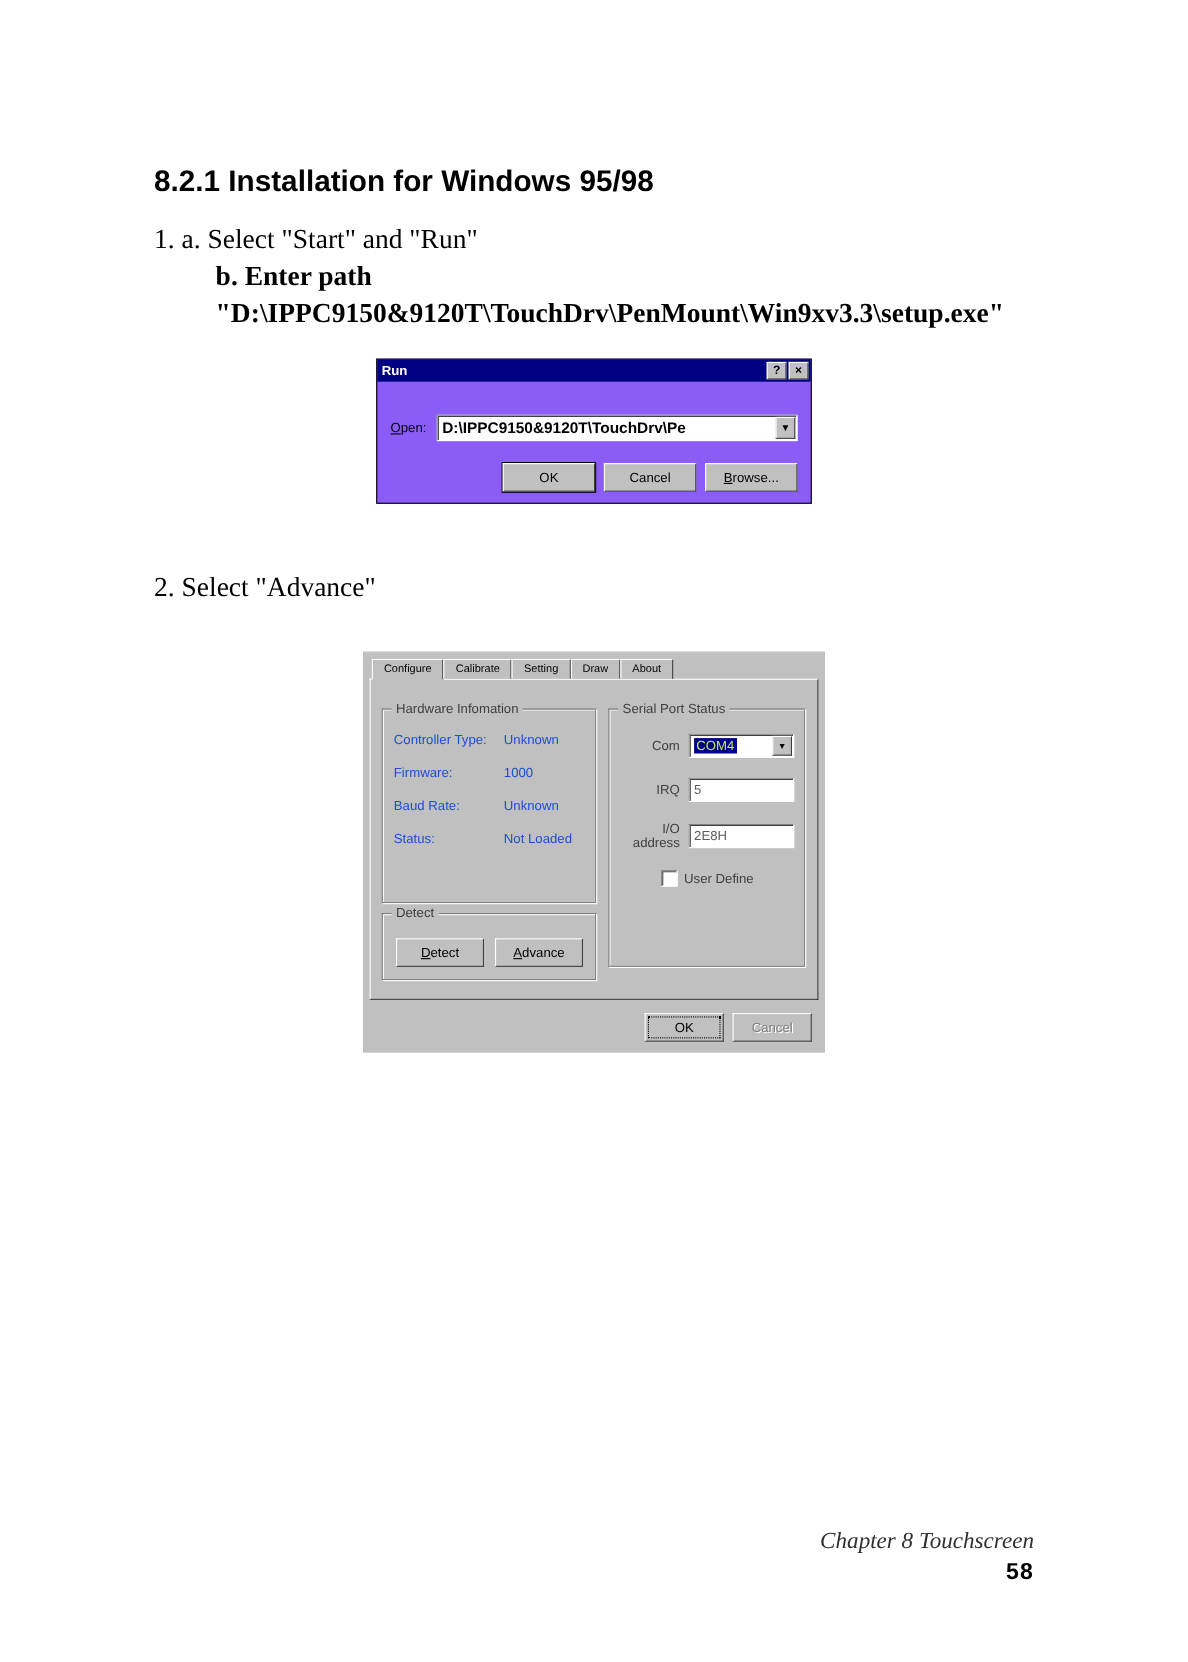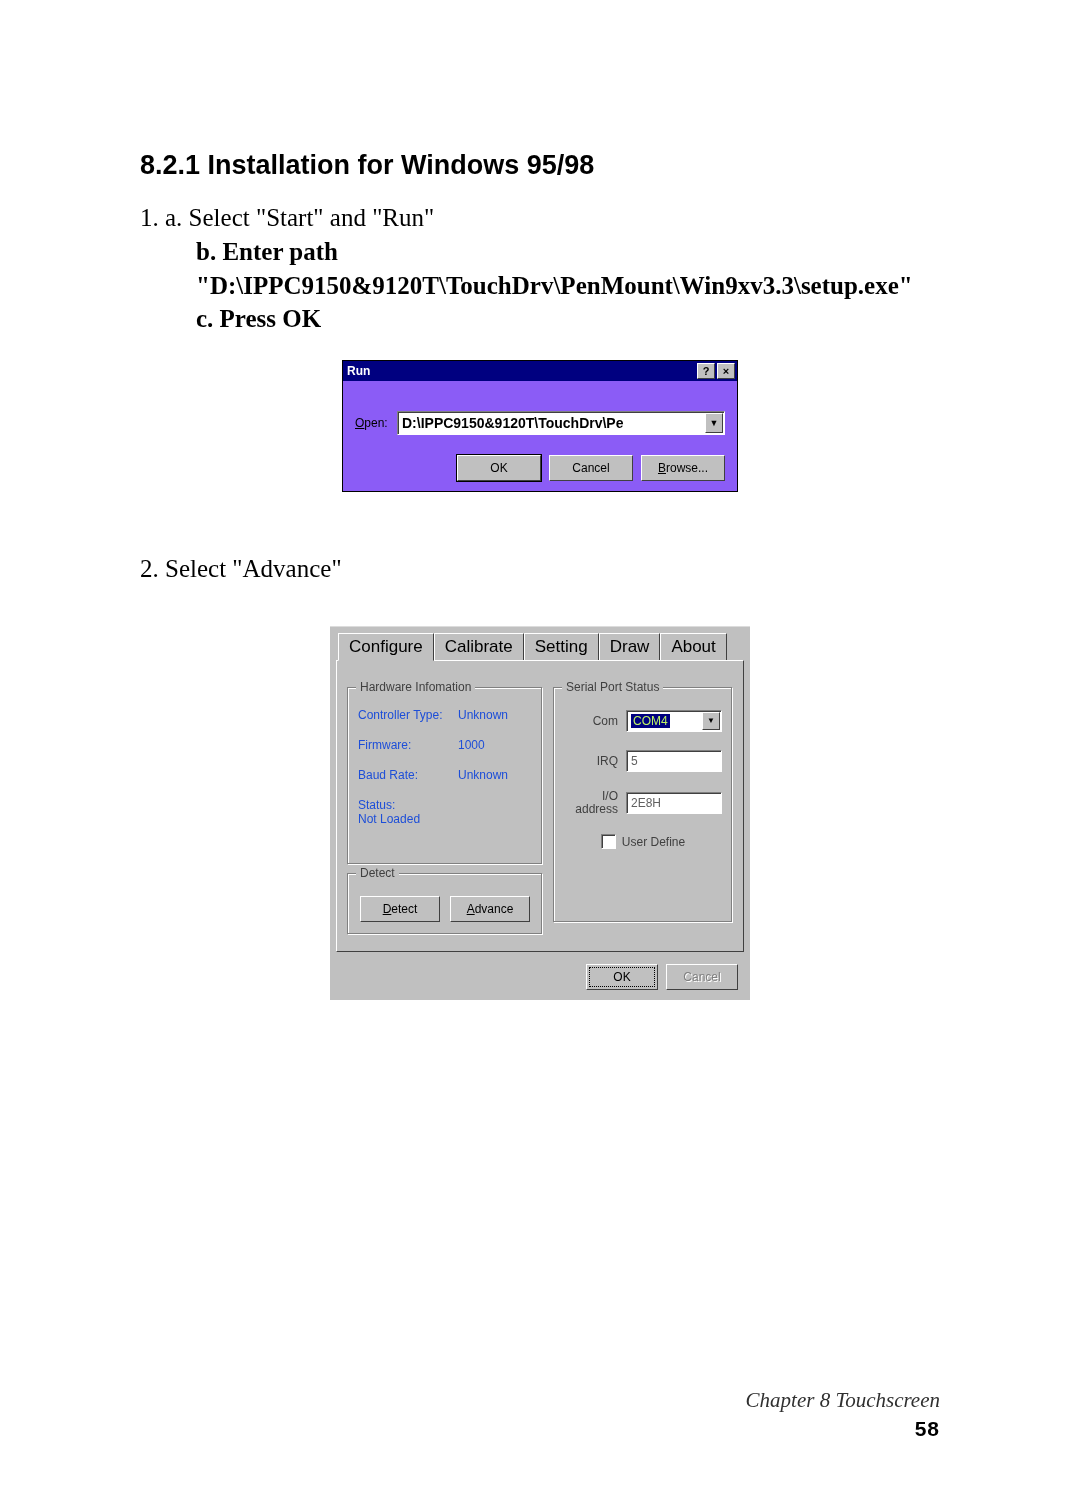--- a/index.html
+++ b/index.html
@@ -155,21 +155,21 @@
     padding-left: 8px;
     position: relative;
     z-index: 2;
   }
   .tab {
     padding: 3px 10px;
     border-top: 1px solid #fff;
     border-left: 1px solid #fff;
     border-right: 1px solid #404040;
     background: #c0c0c0;
-    font-size: 17px;
+    font-size: 10px;
     color: #000;
     position: relative;
   }
   .tab.active {
     border-bottom: 1px solid #c0c0c0;
     margin-bottom: -1px;
   }
   .tab-panel {
     margin: 0 6px;
     border-top: 1px solid #fff;
@@ -270,21 +270,20 @@
 </head>
 <body>
 
 <div class="page">
   <h2 class="section-heading">8.2.1 Installation for Windows 95/98</h2>
 
   <div class="body-text">
     <div>1. a. Select "Start" and "Run"</div>
     <div class="indent">b. Enter path</div>
     <div class="indent">"D:\IPPC9150&amp;9120T\TouchDrv\PenMount\Win9xv3.3\setup.exe"</div>
-    <div class="indent">c. Press OK</div>
   </div>
 
   <div class="run-dialog">
     <div class="titlebar">
       <span class="title-text">Run</span>
       <span class="tb-btn">?</span>
       <span class="tb-btn">×</span>
     </div>
     <div class="run-body">
       <div class="run-row2">
@@ -324,21 +323,21 @@
               <span>Unknown</span>
             </div>
           <div class="hw-row">
               <span class="k">Firmware:</span>
               <span>1000</span>
             </div>
           <div class="hw-row">
               <span class="k">Baud Rate:</span>
               <span>Unknown</span>
             </div>
-          <div class="hw-row" style="margin-bottom:4px;flex-direction:column;">
+          <div class="hw-row" style="margin-bottom:4px;">
               <span class="k">Status:</span>
               <span>Not Loaded</span>
             </div>
         </div>
         <div class="group detect-group">
           <div class="group-title">Detect</div>
           <div class="detect-btns">
             <div class="w95-btn" style="width:78px;">
                 <span><u>D</u><span>etect</span></span>
               </div>

